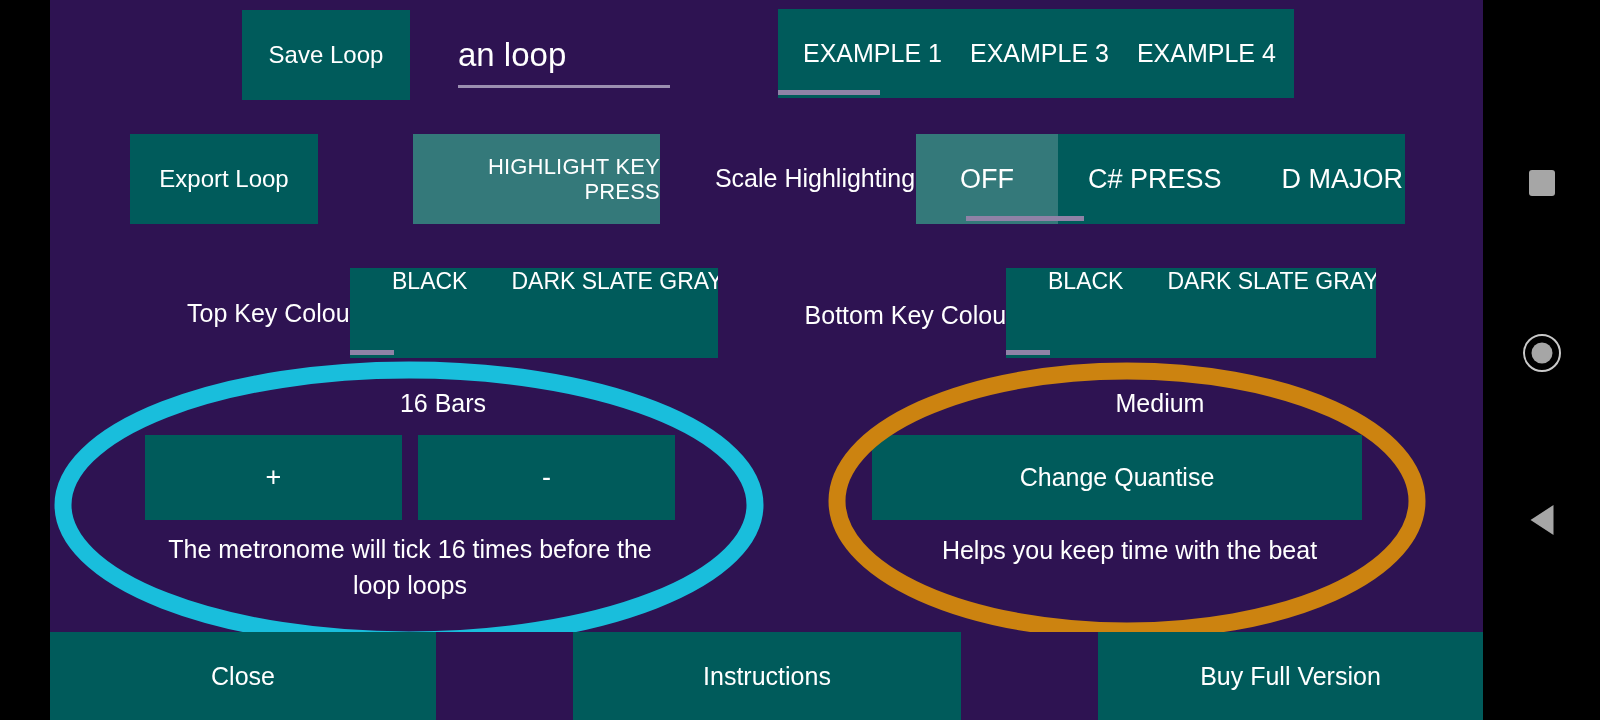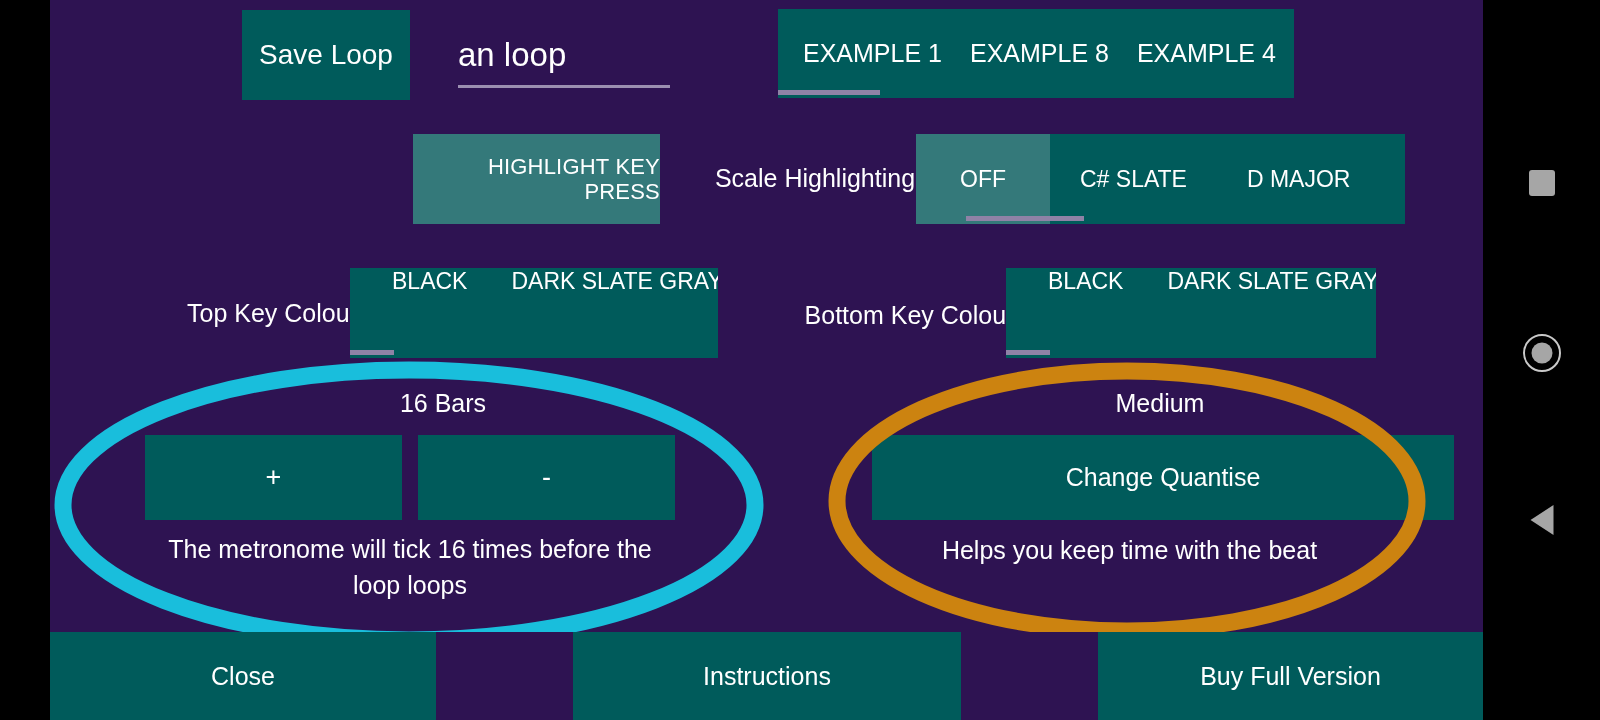--- a/index.html
+++ b/index.html
@@ -48,21 +48,21 @@
     color: #ffffff;
     display: flex;
     align-items: center;
     justify-content: center;
     text-align: center;
   }
 
   
   #save-loop {
     left: 192px; top: 10px; width: 168px; height: 90px;
-    font-size: 28px;
+    font-size: 24px;
   }
   #loop-name-field {
     position: absolute;
     left: 408px; top: 22px; width: 212px; height: 66px; text-align: center;
   }
   #loop-name-value {
     position: absolute;
     left: 0; top: 14px;
     color: #ffffff;
     font-size: 33px;
@@ -126,21 +126,21 @@
   }
   #scale-track {
     position: absolute;
     left: 0; top: 0; height: 90px;
     display: flex;
     align-items: stretch;
     white-space: nowrap;
   }
   .scale-item {
     color: #ffffff;
-    font-size: 23px;
+    font-size: 27px;
     display: flex;
     align-items: center;
     justify-content: center;
     padding: 0 30px;
     white-space: nowrap;
   }
   .scale-item.active { background: #34797A; }
 
   
   #top-key-colour-label {
@@ -197,21 +197,21 @@
     flex-direction: column;
     line-height: 1.45;
   }
 
   
   #quantise-value {
     left: 975px; top: 385px; width: 270px; height: 36px;
     font-size: 25px;
   }
   #change-quantise {
-    left: 822px; top: 435px; width: 582px; height: 85px;
+    left: 822px; top: 435px; width: 490px; height: 85px;
     font-size: 25px;
   }
   #quantise-hint {
     left: 822px; top: 530px; width: 515px; height: 40px;
     font-size: 25px;
   }
 
   
   #annotations {
     position: absolute;
@@ -289,35 +289,36 @@
       <div class="btn" id="save-loop">Save Loop</div>
 
       <div id="loop-name-field">
         <div id="loop-name-value">an loop</div>
         <div id="loop-name-underline"></div>
       </div>
 
       <div id="examples-scroller">
         <div id="examples-track">
           <span class="example-tab">EXAMPLE 1</span>
-          <span class="example-tab">EXAMPLE 8</span>
+          <span class="example-tab">EXAMPLE 3</span>
           <span class="example-tab">EXAMPLE 4</span>
         </div>
         <div class="scroll-hint" style="left:0px; width:102px;"></div>
       </div>
 
+      <div class="btn" id="export-loop">Export Loop</div>
 
       <div class="btn active" id="highlight-key-press">HIGHLIGHT KEY PRESS</div>
 
       <div class="label" id="scale-highlighting-label">Scale Highlighting</div>
 
       <div id="scale-scroller">
         <div id="scale-track">
           <span class="scale-item active" style="padding:0 44px;">OFF</span>
-          <span class="scale-item">C# SLATE</span>
+          <span class="scale-item">C# PRESS</span>
           <span class="scale-item">D MAJOR</span>
         </div>
         <div class="scroll-hint" style="left:50px; width:118px;"></div>
       </div>
 
       <div class="label" id="top-key-colour-label">Top Key Colour</div>
 
       <div id="top-key-scroller">
         <div class="key-track">
           <span class="key-item">BLACK</span>

